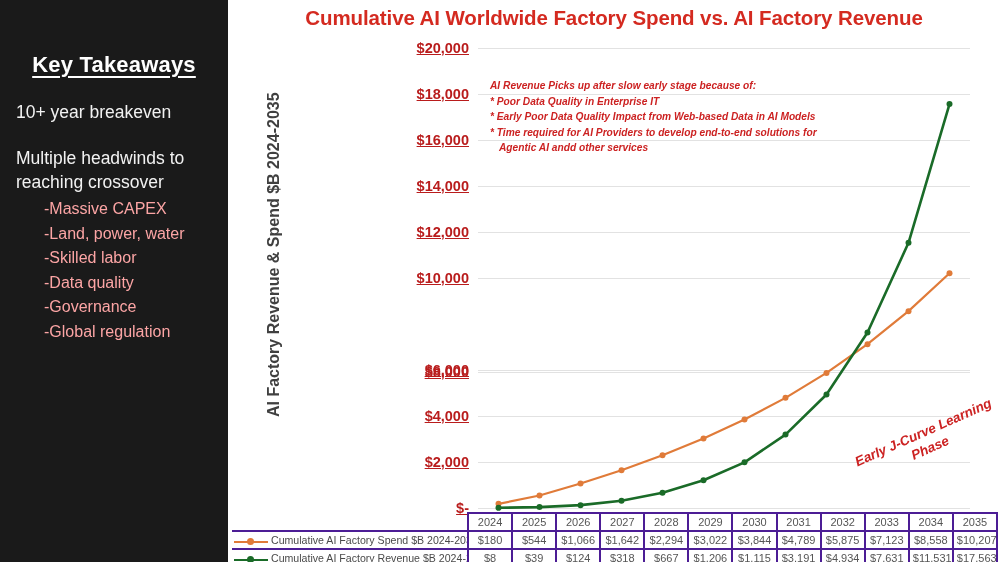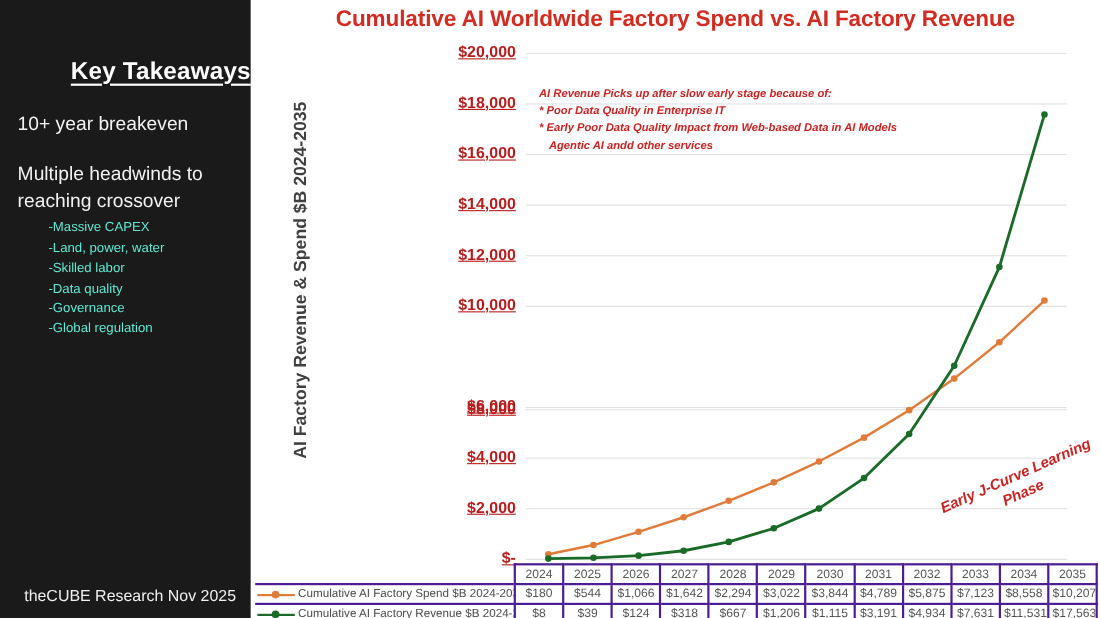--- a/index.html
+++ b/index.html
@@ -20,21 +20,21 @@
     position: absolute;
     left: 0; top: 0;
     width: 228px;
     height: 562px;
     background: #1a1a1a;
     color: #ffffff;
     box-sizing: border-box;
     padding: 0;
   }
   #sidebar-title {
-    text-align: right;
+    text-align: center;
     font-size: 22px;
     font-weight: bold;
     text-decoration: underline;
     text-underline-offset: 4px;
     margin-top: 52px;
     letter-spacing: 0.2px;
   }
   .side-para {
     font-size: 17.5px;
     line-height: 1.38;
@@ -44,23 +44,23 @@
   }
   #para-1 { margin-top: 36px; }
   #para-2 { margin-top: 22px; }
   #para-3 { margin-top: 22px; }
   #bullets {
     list-style: none;
     margin: 3px 0 0 0;
     padding: 0 0 0 44px;
   }
   #bullets li {
-    font-size: 12px;
+    font-size: 16px;
     line-height: 1.53;
-    color: #5eead4;
+    color: #fca5a5;
   }
   #footer-note {
     position: absolute;
     left: 22px;
     bottom: 12px;
     font-size: 14.5px;
     color: #f0f0f0;
   }
 
   
@@ -228,21 +228,20 @@
 
   <ul id="bullets">
     <li>-Massive CAPEX</li>
     <li>-Land, power, water</li>
     <li>-Skilled labor</li>
     <li>-Data quality</li>
     <li>-Governance</li>
     <li>-Global regulation</li>
   </ul>
 
-  <div id="footer-note">theCUBE Research Nov 2025</div>
 </div>
 
 <div id="chart-area">
 
   <div id="chart-title">Cumulative AI Worldwide Factory Spend vs. AI Factory Revenue</div>
 
   <div id="y-axis-title">AI Factory Revenue &amp; Spend $B 2024-2035</div>
 
   <div id="plot">
     <div id="gridlines">
@@ -307,20 +306,21 @@
         <circle cx="389.5" cy="284.48699999999997" r="3" fill="#1a6b28"></circle>
         <circle cx="430.5" cy="194.78699999999998" r="3" fill="#1a6b28"></circle>
         <circle cx="471.5" cy="56.05099999999999" r="3" fill="#1a6b28"></circle>
       </svg>
   </div>
 
   <div id="annotation">
     <div>AI Revenue Picks up after slow early stage because of:</div>
     <div>* Poor Data Quality in Enterprise IT</div>
     <div>* Early Poor Data Quality Impact from Web-based Data in AI Models</div>
+    <div>* Time required for AI Providers to develop end-to-end solutions for</div>
     <div class="indent">Agentic AI andd other services</div>
   </div>
 
   <div id="jcurve-label">
     <div>Early J-Curve Learning</div>
     <div>Phase</div>
   </div>
 </div>
 
 <table id="data-table">

